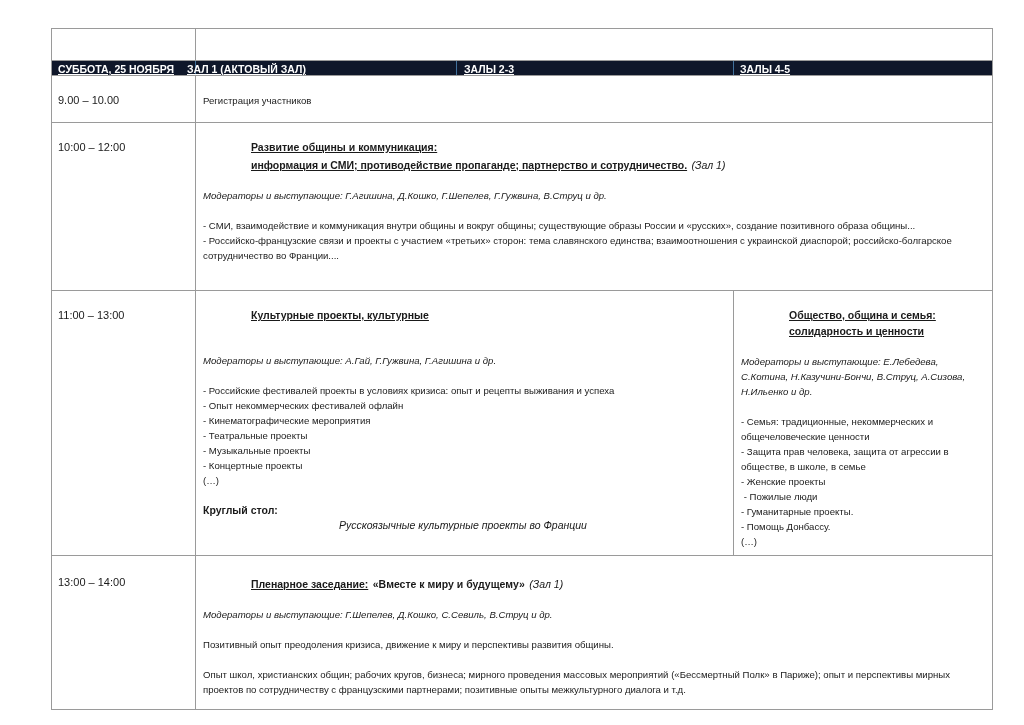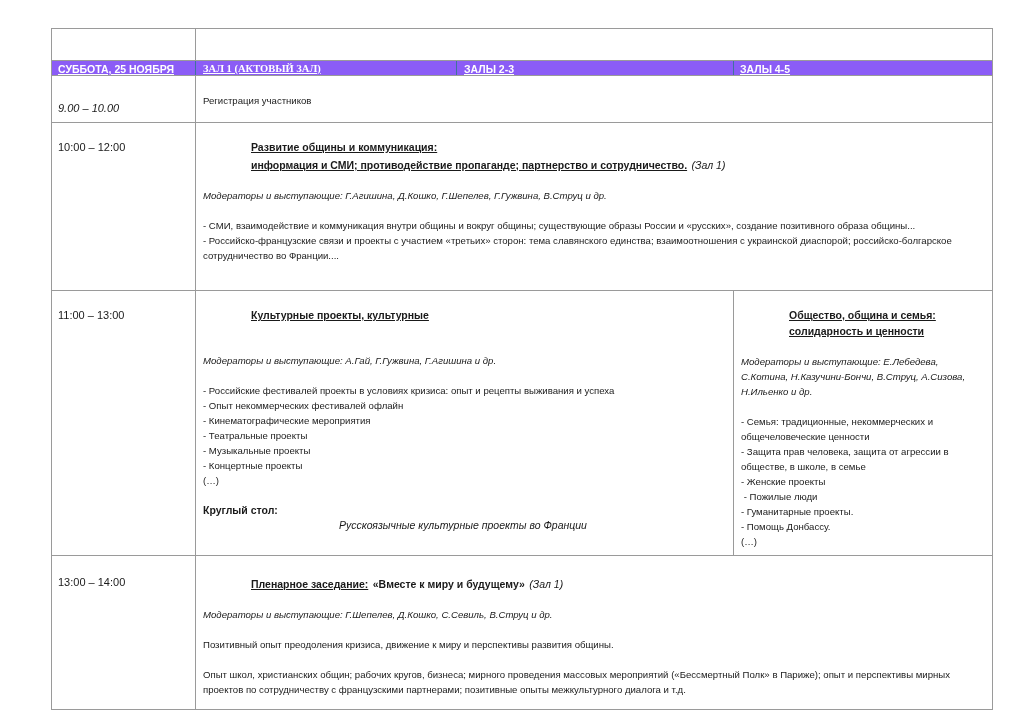--- a/index.html
+++ b/index.html
@@ -4,21 +4,21 @@
 <style>
   html, body { margin: 0; padding: 0; background: #ffffff; }
   body { width: 1024px; height: 725px; position: relative; overflow: hidden;
          font-family: "Liberation Sans", "DejaVu Sans", sans-serif; color: #1a1a1a; }
   .page { position: absolute; left: 0; top: 0; width: 1024px; height: 725px; }
   .tbl { position: absolute; left: 51px; top: 28px; width: 942px; height: 682px;
          border: 1px solid #9a9a9a; box-sizing: border-box; }
   .row { position: absolute; left: 0; width: 940px; box-sizing: border-box;
          border-bottom: 1px solid #9a9a9a; }
   .vline { position: absolute; top: 0; bottom: 0; width: 0; border-left: 1px solid #9a9a9a; }
-  .hdr { background: #8b5cf6; }
+  .hdr { background: #0f172a; }
   .hdr .vline { border-left: 1px solid #41719c; }
   .hdr-text { color: #ffffff; font-weight: bold; text-decoration: underline;
               font-size: 10.5px; position: absolute; top: 2px; }
   .time { font-size: 11px; position: absolute; left: 6px; }
   .txt { font-size: 9.6px; line-height: 15px; }
   .ttl { font-size: 10.5px; font-weight: bold; text-decoration: underline; line-height: 16px; padding-left: 48px; }
   .it { font-style: italic; }
   .b { font-weight: bold; }
   .gap { height: 15px; }
   .blk { position: absolute; }
@@ -31,28 +31,28 @@
 
     <div class="row" style="top:0; height:32px;">
       <div class="vline" style="left:143px;"></div>
     </div>
 
     <div class="row hdr" style="top:32px; height:15px;">
       <div class="vline" style="left:143px;"></div>
       <div class="vline" style="left:404px;"></div>
       <div class="vline" style="left:681px;"></div>
       <span class="hdr-text" style="left:6px;">СУББОТА, 25 НОЯБРЯ</span>
-      <span class="hdr-text" style="left:151px;font-family:Liberation Serif, serif;">ЗАЛ 1 (АКТОВЫЙ ЗАЛ)</span>
+      <span class="hdr-text" style="left:135px;">ЗАЛ 1 (АКТОВЫЙ ЗАЛ)</span>
       <span class="hdr-text" style="left:412px;">ЗАЛЫ 2-3</span>
       <span class="hdr-text" style="left:688px;">ЗАЛЫ 4-5</span>
     </div>
 
     <div class="row" style="top:47px; height:47px;">
       <div class="vline" style="left:143px;"></div>
-      <span class="time" style="top:26px;font-style:italic;">9.00 – 10.00</span>
+      <span class="time" style="top:18px;">9.00 – 10.00</span>
       <span class="txt" style="position:absolute; left:151px; top:17px;">Регистрация участников</span>
     </div>
 
     <div class="row" style="top:94px; height:168px;">
       <div class="vline" style="left:143px;"></div>
       <span class="time" style="top:18px;">10:00 – 12:00</span>
       <div class="blk" style="left:151px; top:16px; width:780px;">
         <div class="ttl">Развитие общины и коммуникация:</div>
         <div>
           <span class="ttl">информация и СМИ; противодействие пропаганде; партнерство и сотрудничество.</span>

